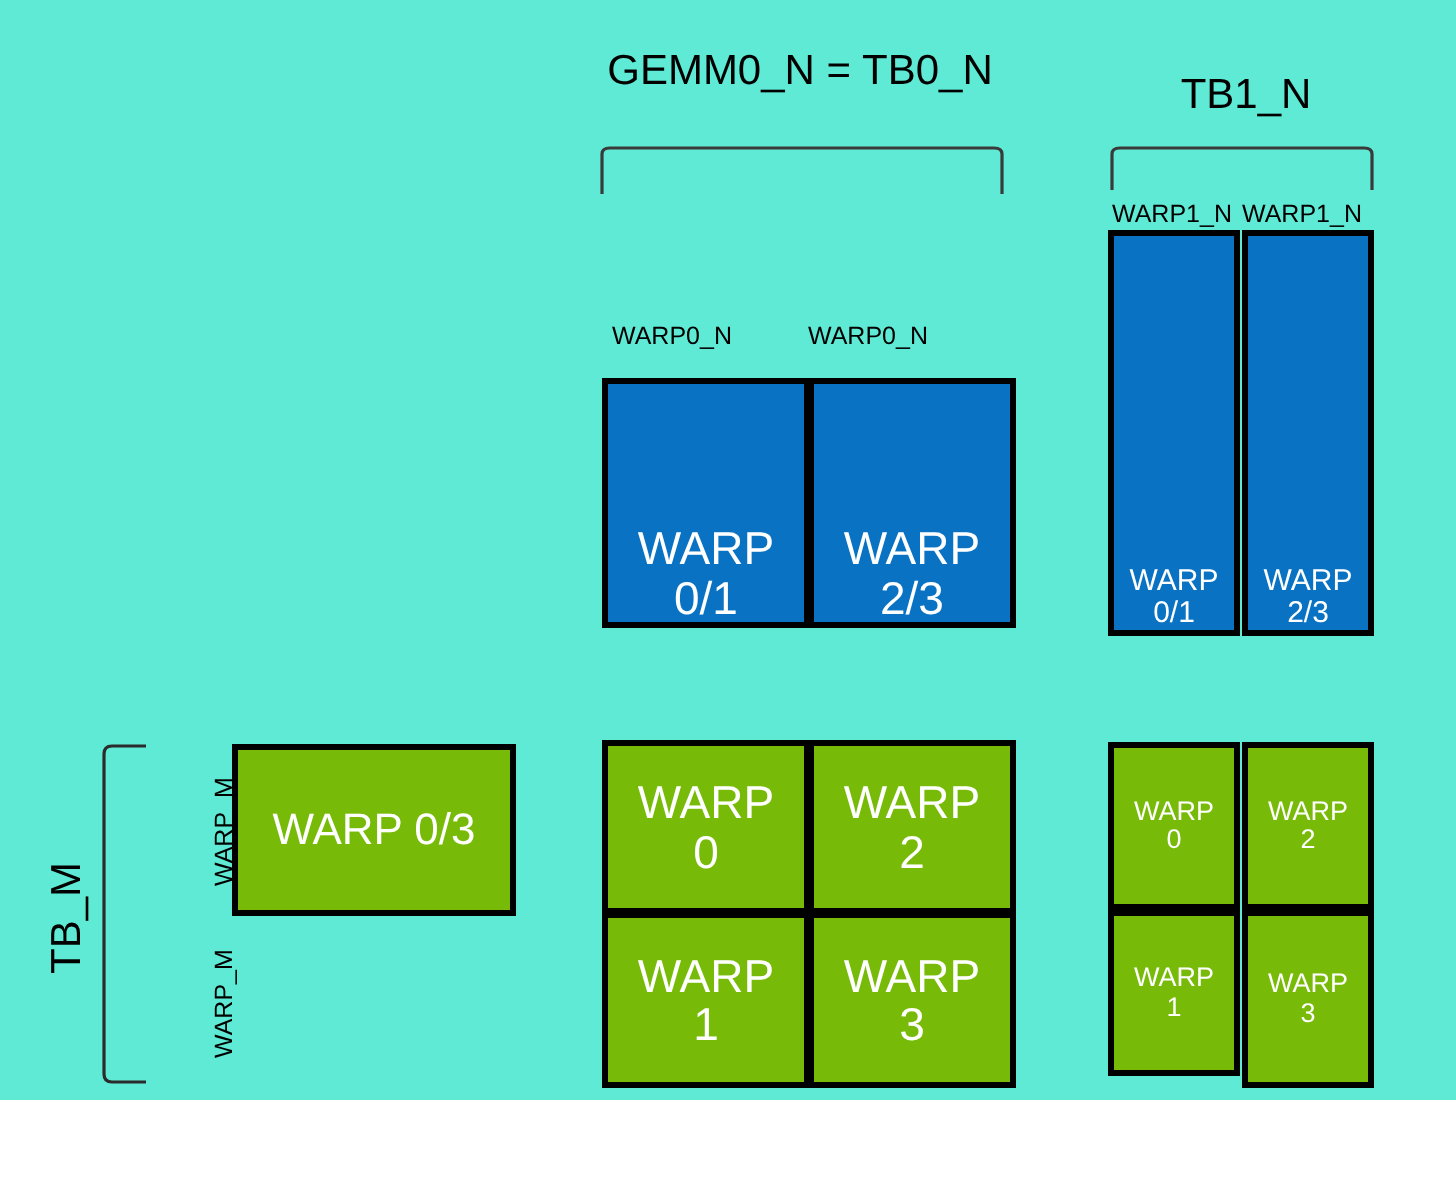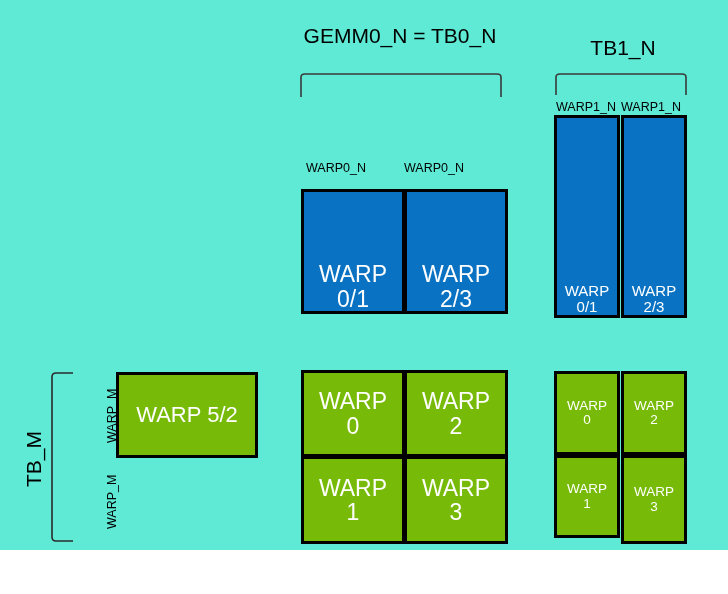--- a/index.html
+++ b/index.html
@@ -134,21 +134,21 @@
   <div class="vert-label-big" style="left:22px; top:487px;">TB_M</div>
 
   <svg class="bracket" style="left:46px; top:371px;" width="28" height="174">
     <path d="M27,2 L10,2 Q6,2 6,6 L6,86 L6,166 Q6,170 10,170 L27,170" fill="none" stroke="#2b2b2b" stroke-width="1.6"></path>
   </svg>
 
   <div class="vert-label" style="left:105px; top:443px;">WARP_M</div>
   <div class="vert-label" style="left:105px; top:529px;">WARP_M</div>
 
   <div class="cell green fs-mid" style="left:116px; top:372px; width:142px; height:86px;">
-    <span class="txt">WARP 5/2</span>
+    <span class="txt">WARP 0/3</span>
   </div>
 
   <div class="cell green fs-big" style="left:301px; top:370px; width:104px; height:87px;">
     <span class="txt"><span>WARP</span>
 <span>0</span></span>
   </div>
   <div class="cell green fs-big" style="left:404px; top:370px; width:104px; height:87px;">
     <span class="txt"><span>WARP</span>
 <span>2</span></span>
   </div>

